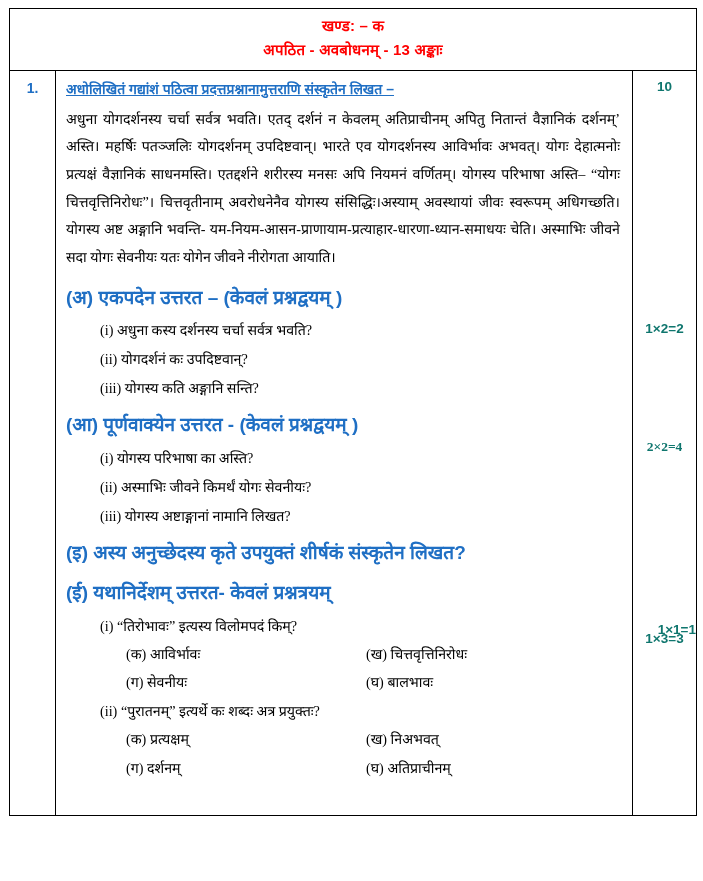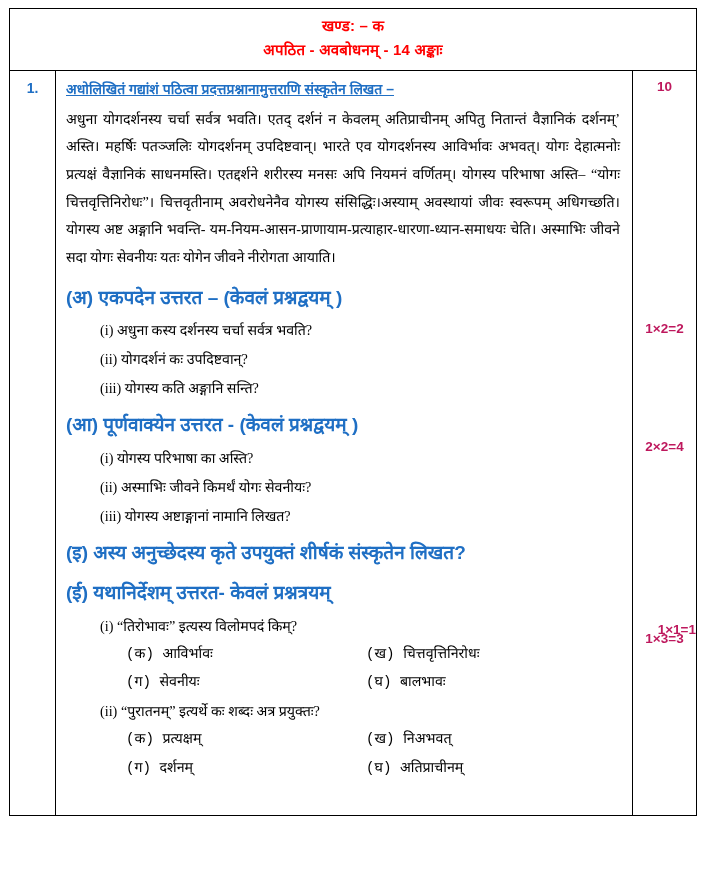--- a/index.html
+++ b/index.html
@@ -65,21 +65,21 @@
   .markscell { padding: 0 !important; }
   .marks-stack {
     position: relative;
     height: 100%;
   }
   .mark {
     position: absolute;
     left: 0;
     width: 100%;
     text-align: center;
-    color: #be185d;
+    color: #0f766e;
     font-weight: bold;
     font-family: "Liberation Sans", "DejaVu Sans", sans-serif;
     font-size: 13.5px;
     white-space: nowrap;
   }
   
   .bodycell {
     padding: 8px 10px 10px 10px !important;
   }
   .q-title {
@@ -112,21 +112,21 @@
     font-family: "Liberation Serif", "DejaVu Serif", serif;
     font-size: 14.2px;
     line-height: 1.55;
     margin: 7px 0 0 34px;
   }
   .opt-row {
     display: flex;
     margin: 7px 0 0 60px;
   }
   .opt {
-    font-family: Liberation Mono, monospace;
+    font-family: Liberation Serif, serif;
     font-size: 14.2px;
     line-height: 1.5;
   }
   .opt.left  { width: 240px; flex: 0 0 240px; }
   .opt.right { flex: 1 1 auto; }
   .tail-space { height: 26px; }
 </style>
 </head>
 <body>
 
@@ -135,21 +135,21 @@
   <table class="exam">
     <colgroup>
       <col class="c-num">
       <col class="c-body">
       <col class="c-marks">
     </colgroup>
     <tbody>
       <tr>
         <td class="hdr-cell" colspan="3">
           <div class="hdr-line">खण्ड: – क</div>
-          <div class="hdr-line">अपठित - अवबोधनम् - 14 अङ्काः</div>
+          <div class="hdr-line">अपठित - अवबोधनम् - 13 अङ्काः</div>
         </td>
       </tr>
 
       <tr>
         <td class="numcell">
           <span class="qnum">1.</span>
         </td>
 
         <td class="bodycell">
 
@@ -191,21 +191,21 @@
             <div class="opt right">(घ) अतिप्राचीनम्</div>
           </div>
 
           <div class="tail-space"></div>
         </td>
 
         <td class="markscell">
           <div class="marks-stack">
             <div class="mark" style="top:8px;">10</div>
             <div class="mark" style="top:250px;">1×2=2</div>
-            <div class="mark" style="top:368px;">2×2=4</div>
+            <div class="mark" style="top:368px;font-family:Liberation Serif, serif;">2×2=4</div>
             <div class="mark" style="top:551px;text-align:right;">1×1=1</div>
             <div class="mark" style="top:560px;">1×3=3</div>
           </div>
         </td>
       </tr>
     </tbody>
   </table>
 
 </div>
 

